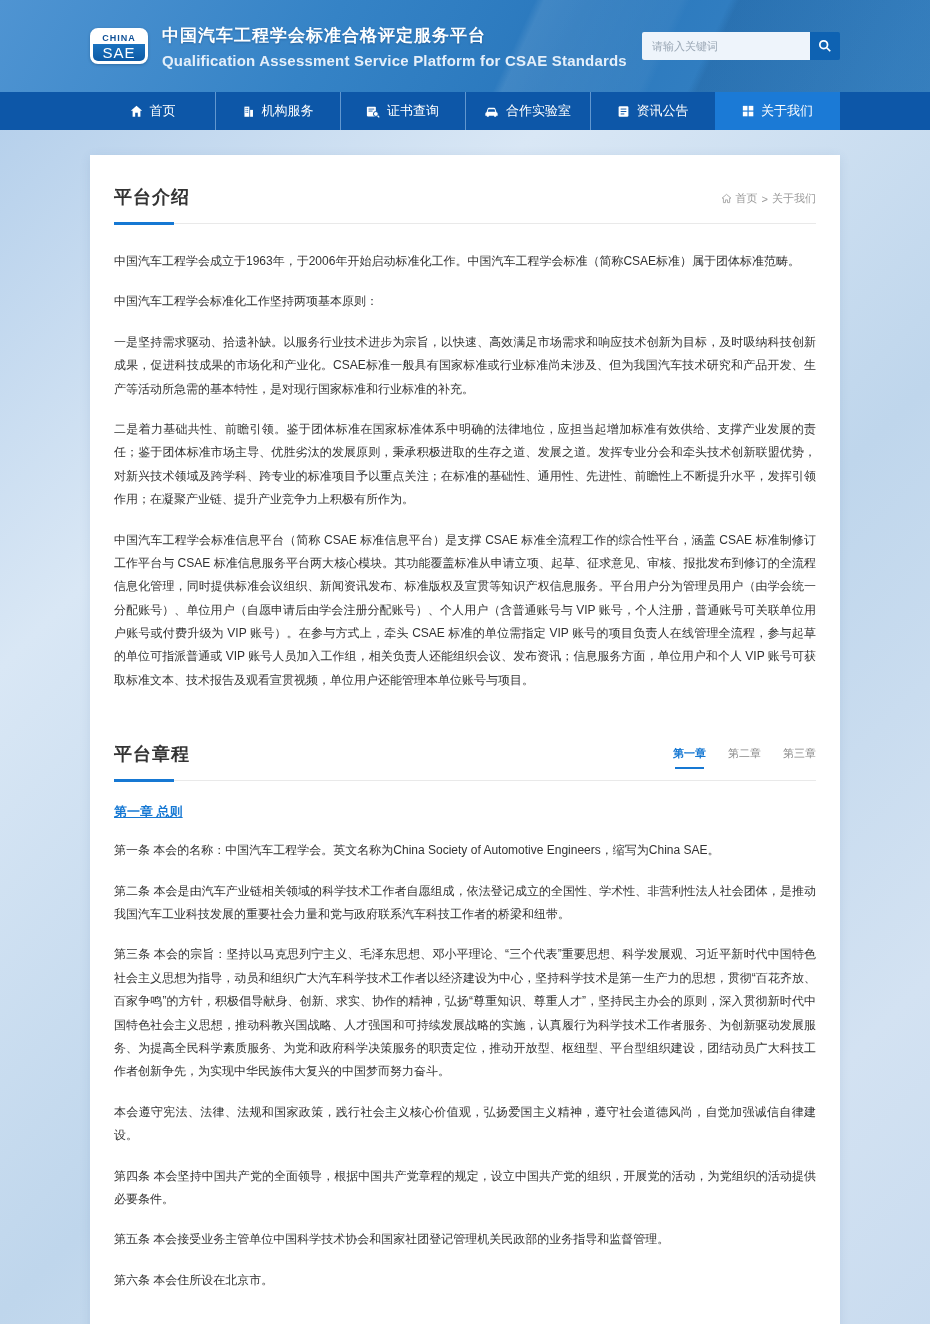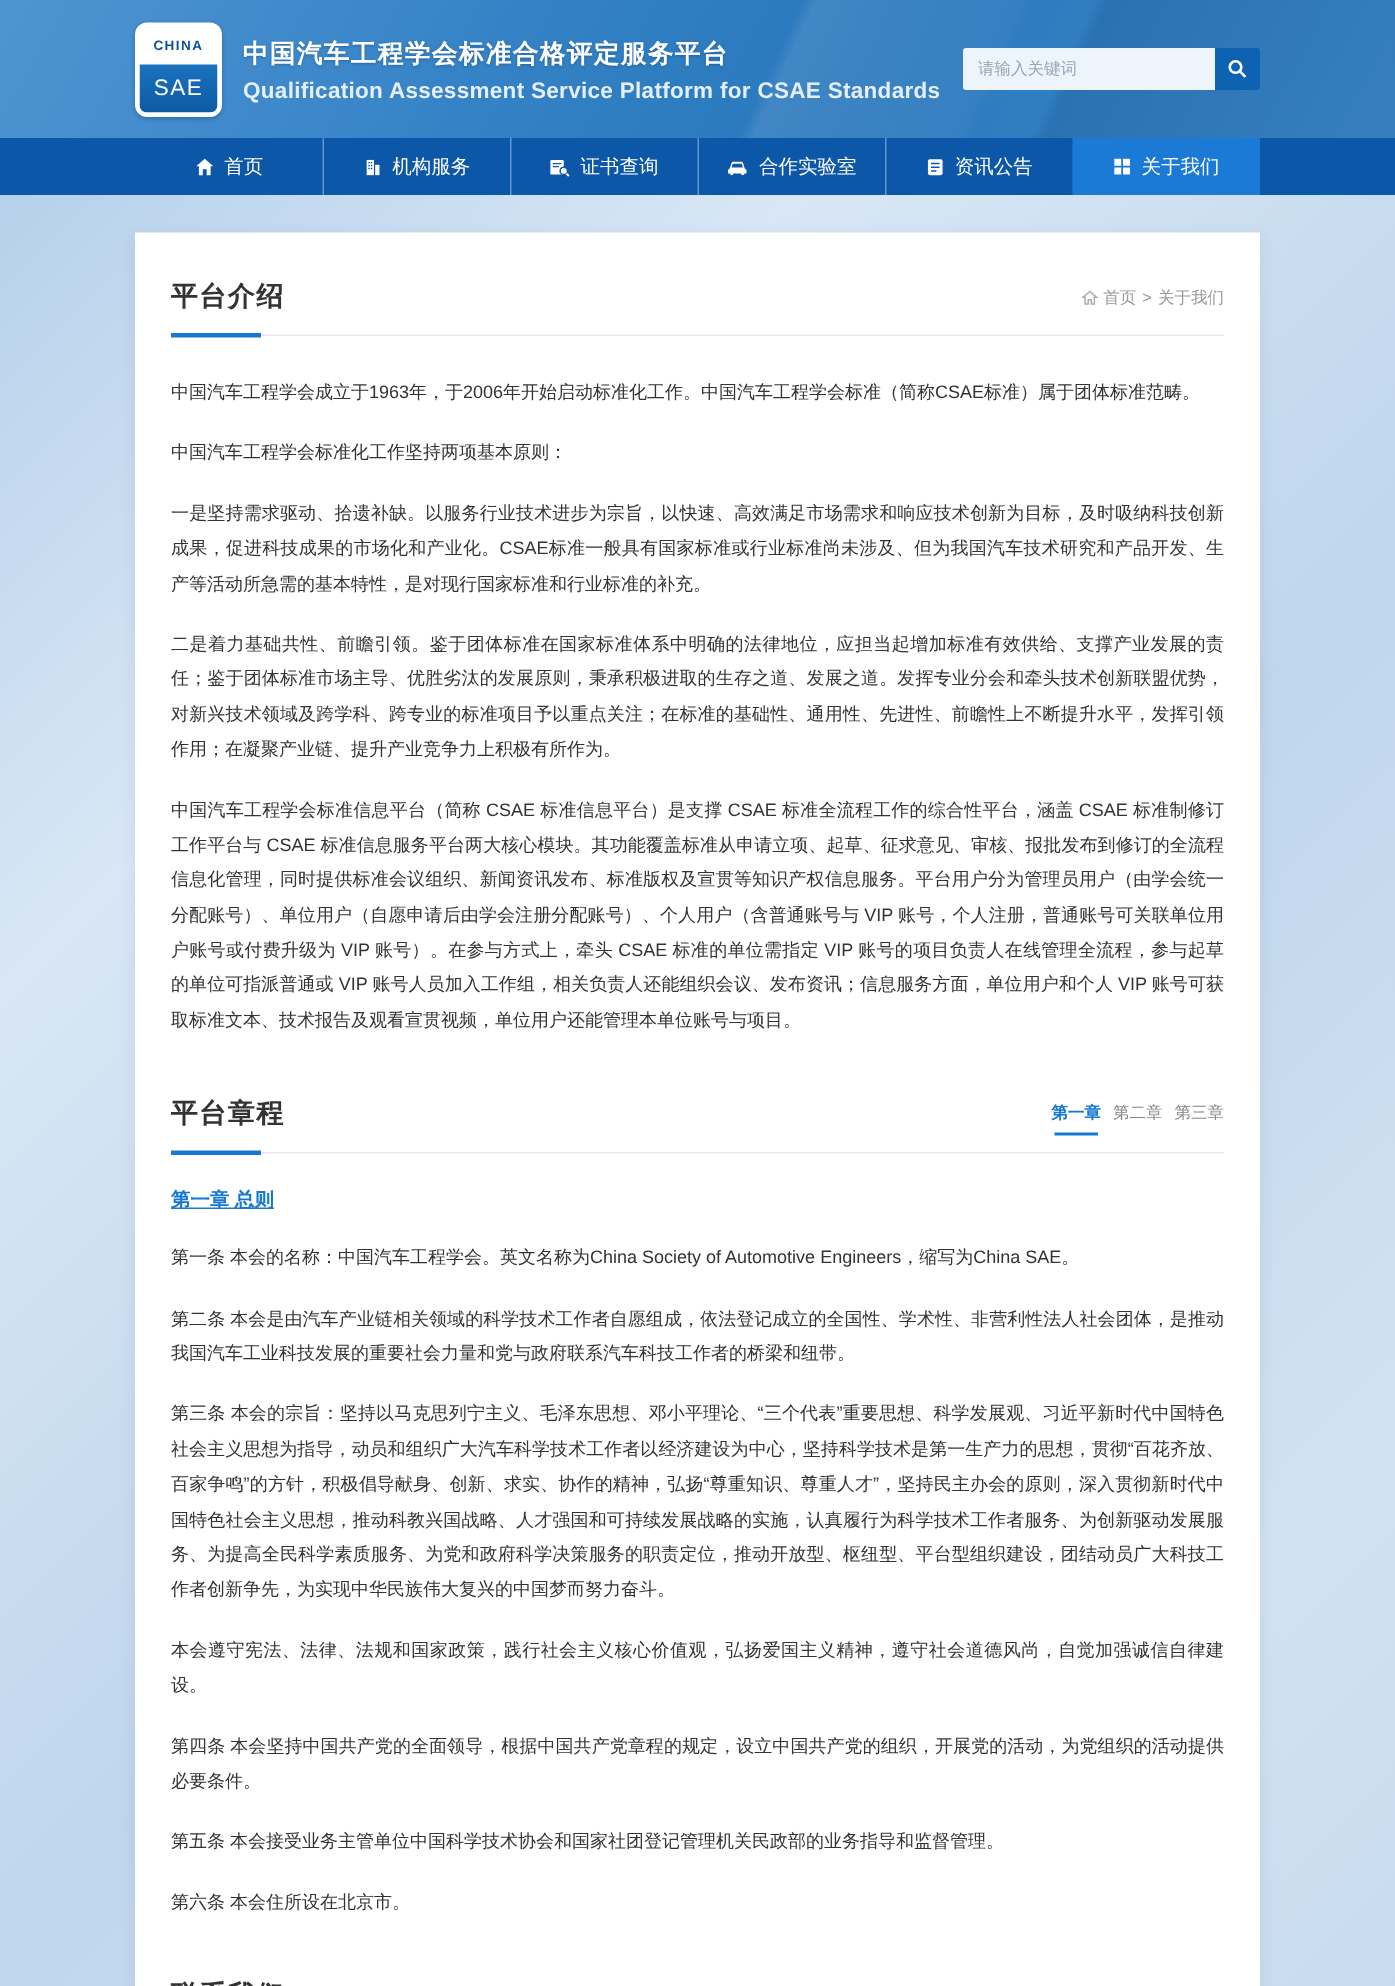--- a/index.html
+++ b/index.html
@@ -17,21 +17,21 @@
     background:linear-gradient(120deg,#4f94d2 0%,#3583c6 35%,#2a78bd 60%,#3b86c6 100%);
     position:relative; overflow:hidden;
   }
   .header-top::before {
     content:""; position:absolute; inset:0;
     background:linear-gradient(115deg,transparent 55%,rgba(255,255,255,.10) 56%,rgba(255,255,255,.04) 70%,transparent 71%),
                linear-gradient(115deg,transparent 75%,rgba(12,60,110,.18) 76%,rgba(12,60,110,.10) 95%);
   }
   .header-inner { width:750px; margin:0 auto; height:100%; display:flex; align-items:center; position:relative; }
   .logo-badge {
-    width:58px; height:63px; border:3px solid #fff; border-radius:8px;
+    width:58px; height:36px; border:3px solid #fff; border-radius:8px;
     background:#fff; overflow:hidden; display:flex; flex-direction:column; flex-shrink:0;
     box-shadow:0 1px 3px rgba(0,40,80,.3);
   }
   .logo-top { flex:1; background:#fff; color:#0d4f96; font-weight:bold; font-size:9px; letter-spacing:1px; display:flex; align-items:center; justify-content:center; }
   .logo-bottom { flex:1.25; background:linear-gradient(180deg,#1b72be,#0d5aa5); color:#fff; font-weight:normal; font-size:15px; display:flex; align-items:center; justify-content:center; letter-spacing:1px; }
   .titles { margin-left:14px; }
   .site-title { color:#fff; font-size:17px; font-weight:bold; letter-spacing:1px; text-shadow:0 1px 2px rgba(0,40,90,.35); }
   .site-subtitle { color:#e4effa; font-size:15px; font-weight:bold; margin-top:5px; letter-spacing:.2px; }
   .search-box { margin-left:auto; display:flex; height:28px; width:198px; }
   .search-input {
@@ -67,27 +67,27 @@
   .breadcrumb {
     position:absolute; right:0; top:6px; font-size:11px; color:#999;
     display:flex; align-items:center; gap:4px;
   }
   .breadcrumb svg { display:block; }
   .bc-link { color:#999; cursor:pointer; }
   .para { font-size:12px; line-height:1.95; color:#333; margin-bottom:17px; text-align:justify; }
   .para:last-child { margin-bottom:0; }
 
   .charter-head { display:flex; align-items:flex-end; position:relative; }
-  .charter-tabs { position:absolute; right:0; bottom:12px; display:flex; gap:8px; }
+  .charter-tabs { position:absolute; right:0; bottom:12px; display:flex; gap:22px; }
   .charter-tab { font-size:11px; color:#888; cursor:pointer; padding-bottom:8px; position:relative; }
   .charter-tab.active { color:#1678d3; font-weight:bold; }
   .charter-tab.active::after { content:""; position:absolute; left:2px; right:2px; bottom:0; height:2px; background:#1678d3; }
   .chapter-heading { color:#1678d3; font-size:13px; font-weight:bold; margin:22px 0 18px;text-decoration:underline; }
 
-  .mt-section { margin-top:38px; }
+  .mt-section { margin-top:50px; }
 </style>
 </head>
 <body>
 
 <div class="shell">
 
   <div class="header-top">
     <div class="header-inner">
       <div class="logo-badge">
         <div class="logo-top">CHINA</div>

